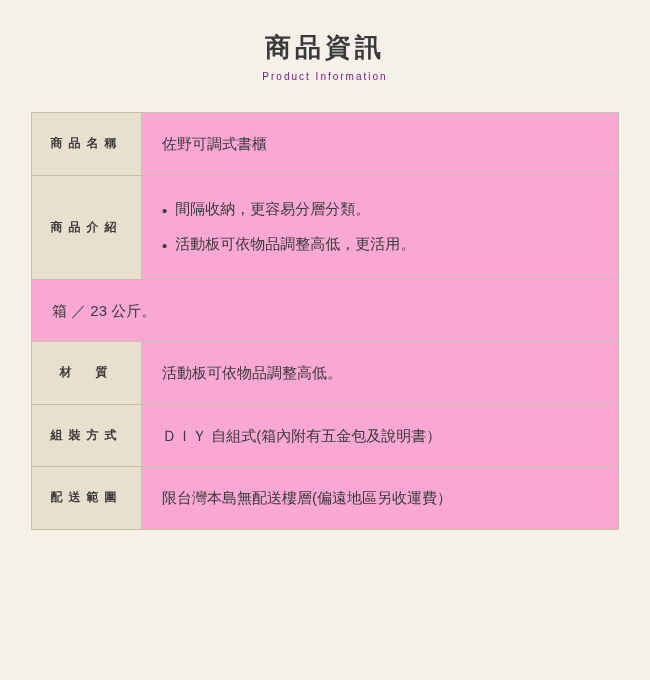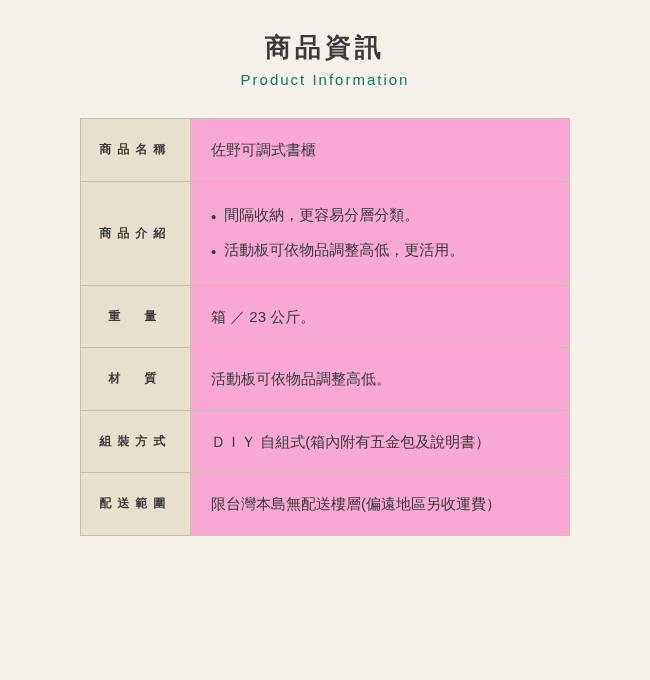--- a/index.html
+++ b/index.html
@@ -13,41 +13,41 @@
       font-family: '微軟正黑體', 'Microsoft JhengHei', 'PingFang TC', sans-serif;
       width: 650px;
       min-height: 680px;
       display: flex;
       justify-content: center;
       align-items: flex-start;
       padding: 20px;
     }
 
     .container {
-      width: 490px;
+      width: 588px;
       background-color: #f5f0e8;
     }
 
     .page-header {
       text-align: center;
       margin-bottom: 20px;
       padding: 10px 0;
     }
 
     .page-title-zh {
       font-size: 26px;
       font-weight: bold;
       color: #3a3a3a;
       letter-spacing: 4px;
       margin-bottom: 6px;
     }
 
     .page-title-en {
-      font-size: 15px;
-      color: #0f766e;
+      font-size: 10px;
+      color: #701a75;
       letter-spacing: 2px;
       font-weight: normal;
     }
 
     .info-table {
       width: 100%;
       border-collapse: collapse;
       border: 1px solid #c8bfaa;
     }
 
@@ -127,21 +127,20 @@
             <span class="bullet">•</span>
             <span>間隔收納，更容易分層分類。</span>
           </div>
           <div class="bullet-item">
             <span class="bullet">•</span>
             <span>活動板可依物品調整高低，更活用。</span>
           </div>
         </div>
       </div>
       <div class="info-row">
-        <div class="label-cell">重　量</div>
         <div class="value-cell">箱 ／ 23 公斤。</div>
       </div>
       <div class="info-row">
         <div class="label-cell">材　質</div>
         <div class="value-cell">活動板可依物品調整高低。</div>
       </div>
       <div class="info-row">
         <div class="label-cell">組裝方式</div>
         <div class="value-cell">ＤＩＹ 自組式(箱內附有五金包及說明書）</div>
       </div>

